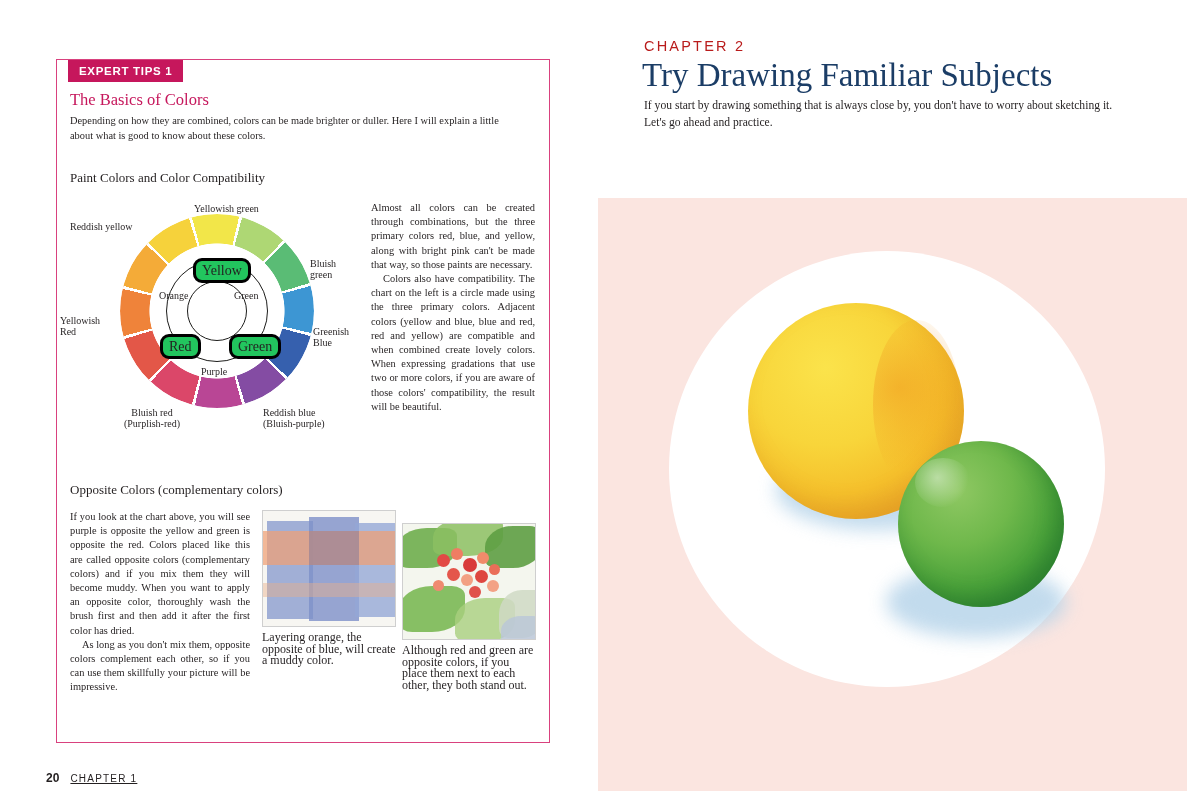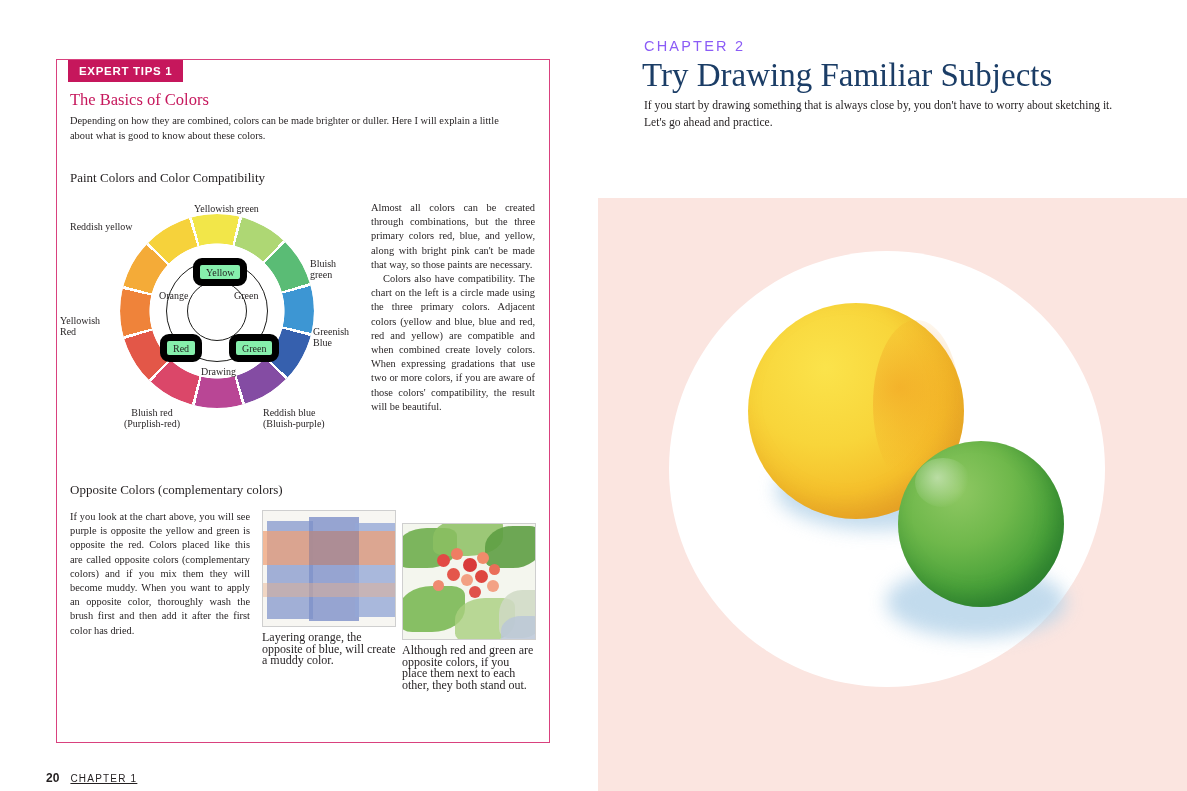--- a/index.html
+++ b/index.html
@@ -128,24 +128,24 @@
     position: absolute;
     border: 1px solid #1d1d1b;
     border-radius: 50%;
     box-sizing: border-box;
   }
   .ring-mid   { left: 96px;  top: 64px;  width: 102px; height: 102px; }
   .ring-in    { left: 117px; top: 85px;  width: 60px;  height: 60px; }
 
   .pill {
     position: absolute;
-    border: 7px solid #000000;
+    border: 3px solid #000000;
     border-radius: 9px;
-    background: #86efac;
-    font-size: 10px;
+    background: #22c55e;
+    font-size: 14px;
     padding: 1.5px 6px;
     font-family: "Liberation Serif", serif;
     white-space: nowrap;
   }
   .wlabel {
     position: absolute;
     font-size: 10px;
     line-height: 10.5px;
     font-family: "Liberation Serif", serif;
     color: #231f20;
@@ -236,21 +236,21 @@
     height: 791px;
     background: #ffffff;
   }
   .ch-label {
     position: absolute;
     left: 50px;
     top: 38px;
     font-family: "Liberation Sans", sans-serif;
     font-size: 14.5px;
     letter-spacing: 2.2px;
-    color: #8b5cf6;
+    color: #b91c1c;
   }
   .ch-title {
     position: absolute;
     left: 48px;
     top: 57px;
     font-size: 33px;
     color: #1b3d66;
     font-family: "Liberation Serif", serif;
   }
   .ch-intro {
@@ -352,35 +352,36 @@
       <div class="wlabel ctr" style="left:0px; top:26px;">Reddish yellow</div>
       <div class="wlabel" style="left:240px; top:63px; width:40px; line-height:10.5px;">Bluish<br>green</div>
       <div class="wlabel" style="left:243px; top:131px; width:50px; line-height:10.5px;">Greenish<br>Blue</div>
       <div class="wlabel" style="left:-10px; top:120px; width:48px; line-height:10.5px;">Yellowish<br>Red</div>
       <div class="wlabel" style="left:193px; top:212px; width:86px; line-height:10.5px;">Reddish blue<br>(Bluish-purple)</div>
       <div class="wlabel" style="left:38px; top:212px; width:88px; line-height:10.5px; text-align:center;">Bluish red<br>(Purplish-red)</div>
 
       <div class="pill" style="left:123px; top:62px;">Yellow</div>
       <div class="wlabel" style="left:89px; top:95px;">Orange</div>
       <div class="wlabel" style="left:164px; top:95px;">Green</div>
-      <div class="wlabel" style="left:131px; top:171px;">Drawing</div>
+      <div class="wlabel" style="left:131px; top:171px;">Purple</div>
 
       <div class="pill" style="left:90px; top:138px;">Red</div>
       <div class="pill" style="left:159px; top:138px;">Green</div>
     </div>
 
     <div class="wheel-text">
       <p>Almost all colors can be created through combinations, but the three primary colors red, blue, and yellow, along with bright pink can't be made that way, so those paints are necessary.</p>
       <p>Colors also have compatibility. The chart on the left is a circle made using the three primary colors. Adjacent colors (yellow and blue, blue and red, red and yellow) are compatible and when combined create lovely colors. When expressing gradations that use two or more colors, if you are aware of those colors' compatibility, the result will be beautiful.</p>
     </div>
 
     <div class="section-h" id="sec-opp">Opposite Colors (complementary colors)</div>
 
     <div class="opp-text">
       <p>If you look at the chart above, you will see purple is opposite the yellow and green is opposite the red. Colors placed like this are called opposite colors (complementary colors) and if you mix them they will become muddy. When you want to apply an opposite color, thoroughly wash the brush first and then add it after the first color has dried.</p>
+      <p>As long as you don't mix them, opposite colors complement each other, so if you can use them skillfully your picture will be impressive.</p>
     </div>
 
     <div class="fig" id="fig1">
       <div class="img">
         <div class="f1-bg"></div>
         <div class="f1-blue1"></div>
         <div class="f1-blue2"></div>
         <div class="f1-blue3"></div>
         <div class="f1-orange"></div>
         <div class="f1-orange2"></div>

